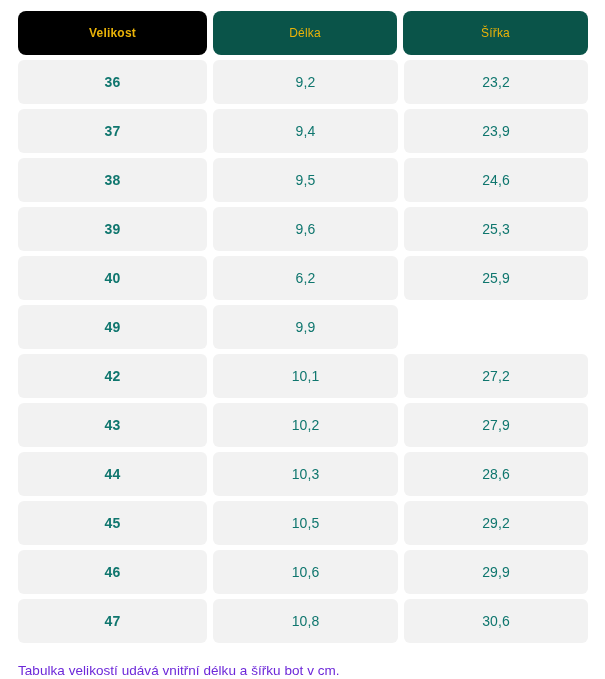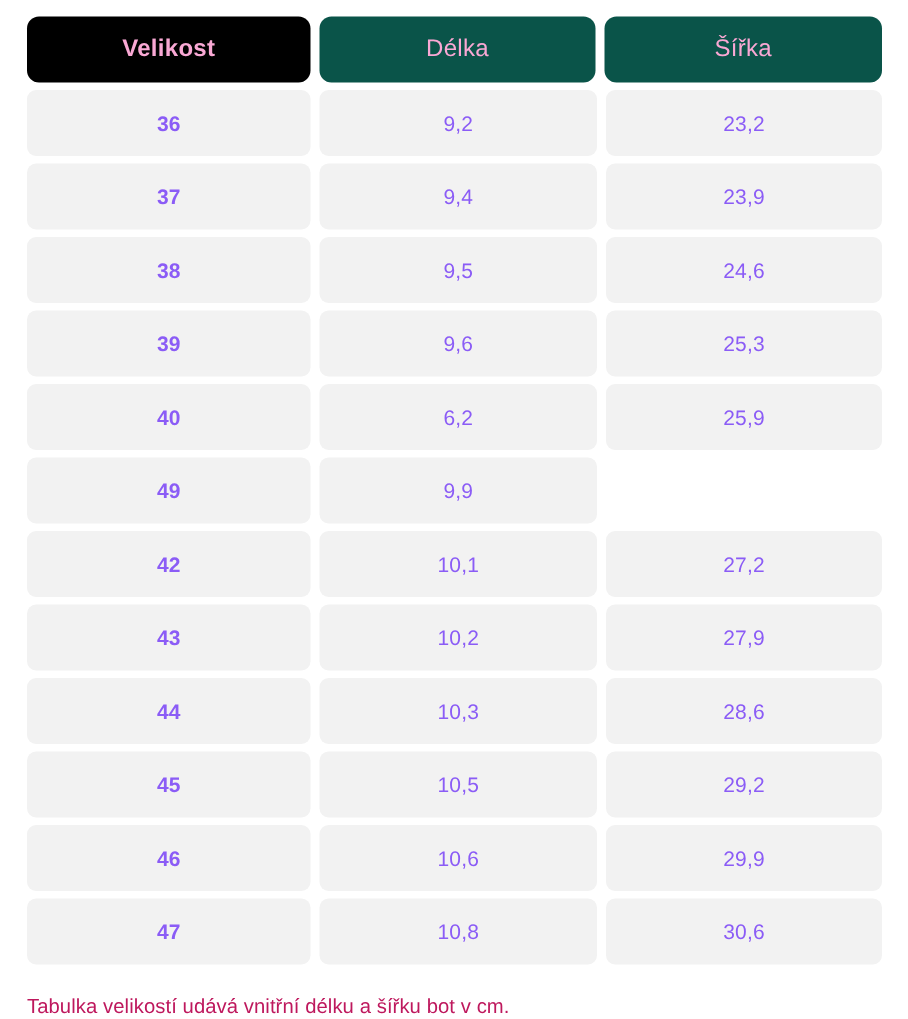--- a/index.html
+++ b/index.html
@@ -39,21 +39,21 @@
     height: 44px;
   }
 
   .cell {
     display: flex;
     align-items: center;
     justify-content: center;
     box-sizing: border-box;
     border-radius: 6px;
     background: #f2f2f2;
-    color: #8b5cf6;
+    color: #0f766e;
     font-size: 14px;
     line-height: 1;
     letter-spacing: 0.1px;
   }
 
   .cell.col-size {
     flex: 0 0 189px;
     width: 189px;
     font-weight: 700;
   }
@@ -65,39 +65,39 @@
   }
 
   .cell.col-length {
     flex: 1 1 auto;
     font-weight: 400;
   }
 
   .head-cell {
     border-radius: 8px;
     font-weight: 700;
-    font-size: 16px;
-    color: #f9a8d4;
+    font-size: 12px;
+    color: #eab308;
     letter-spacing: 0.2px;
   }
 
   .head-cell.head-size {
     background: #000000;
   }
 
   .head-cell.head-width,
   .head-cell.head-length {
     background: #0a5449;
   }
 
   .table-note {
     margin-top: 19px;
     padding-left: 0px;
     font-size: 13.5px;
-    color: #be185d;
+    color: #6d28d9;
     font-weight: 400;
     letter-spacing: 0.05px;
     line-height: 1.3;
   }
 </style>
 </head>
 <body>
 
 <div class="size-table-wrap">
 

